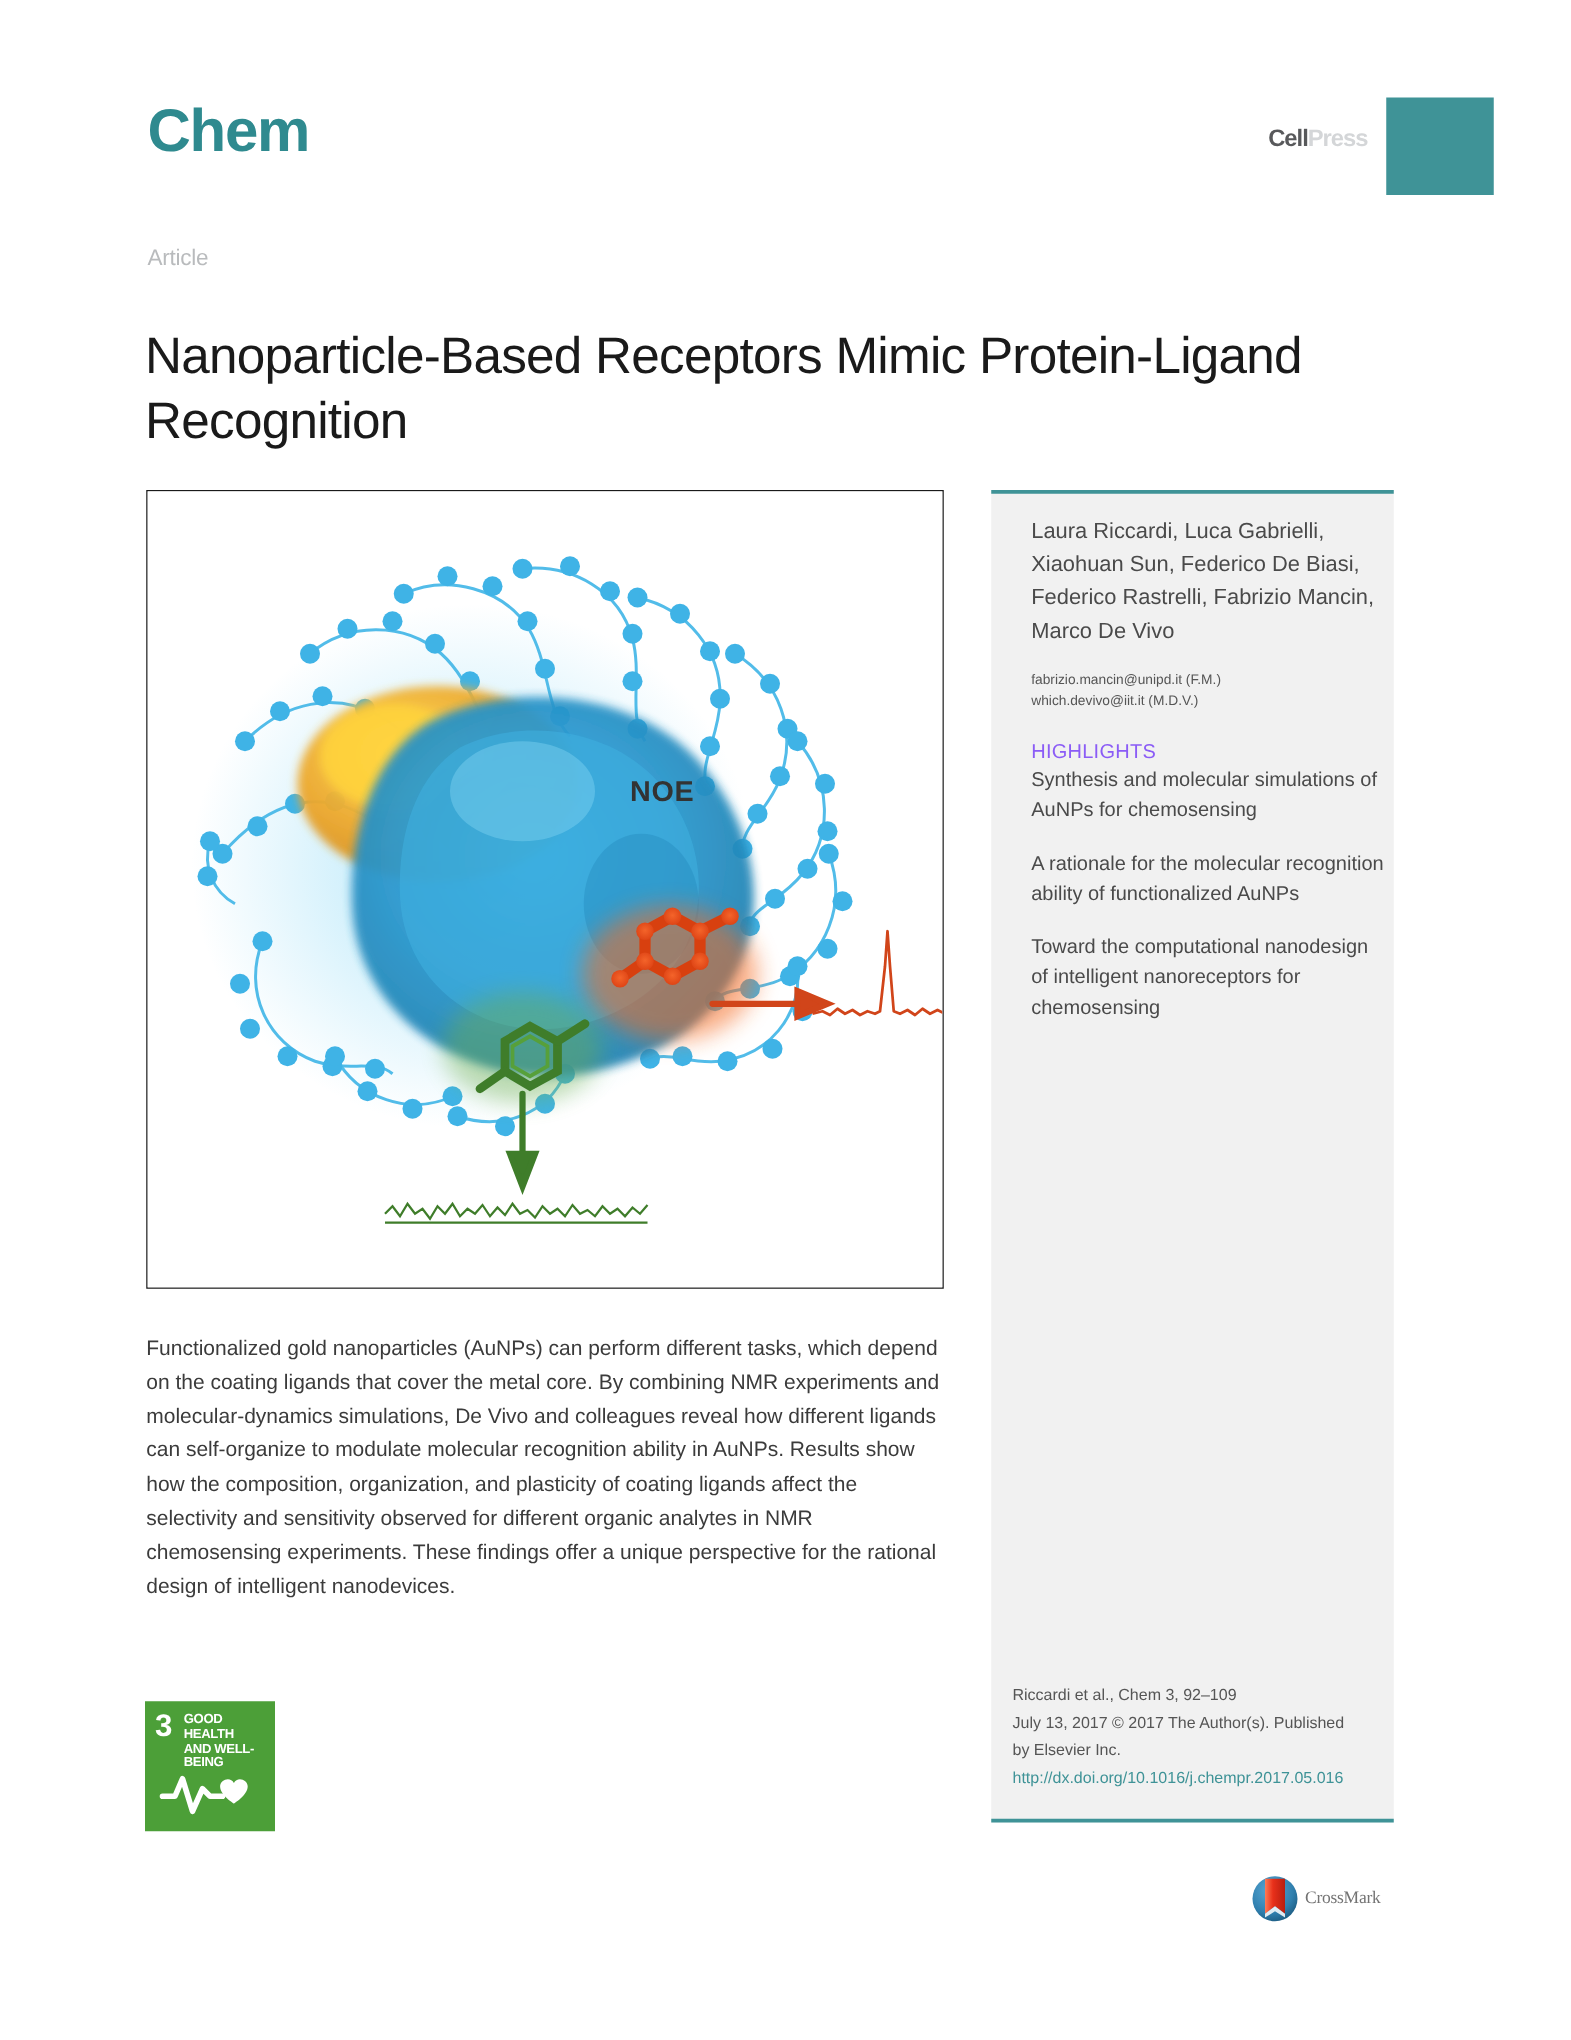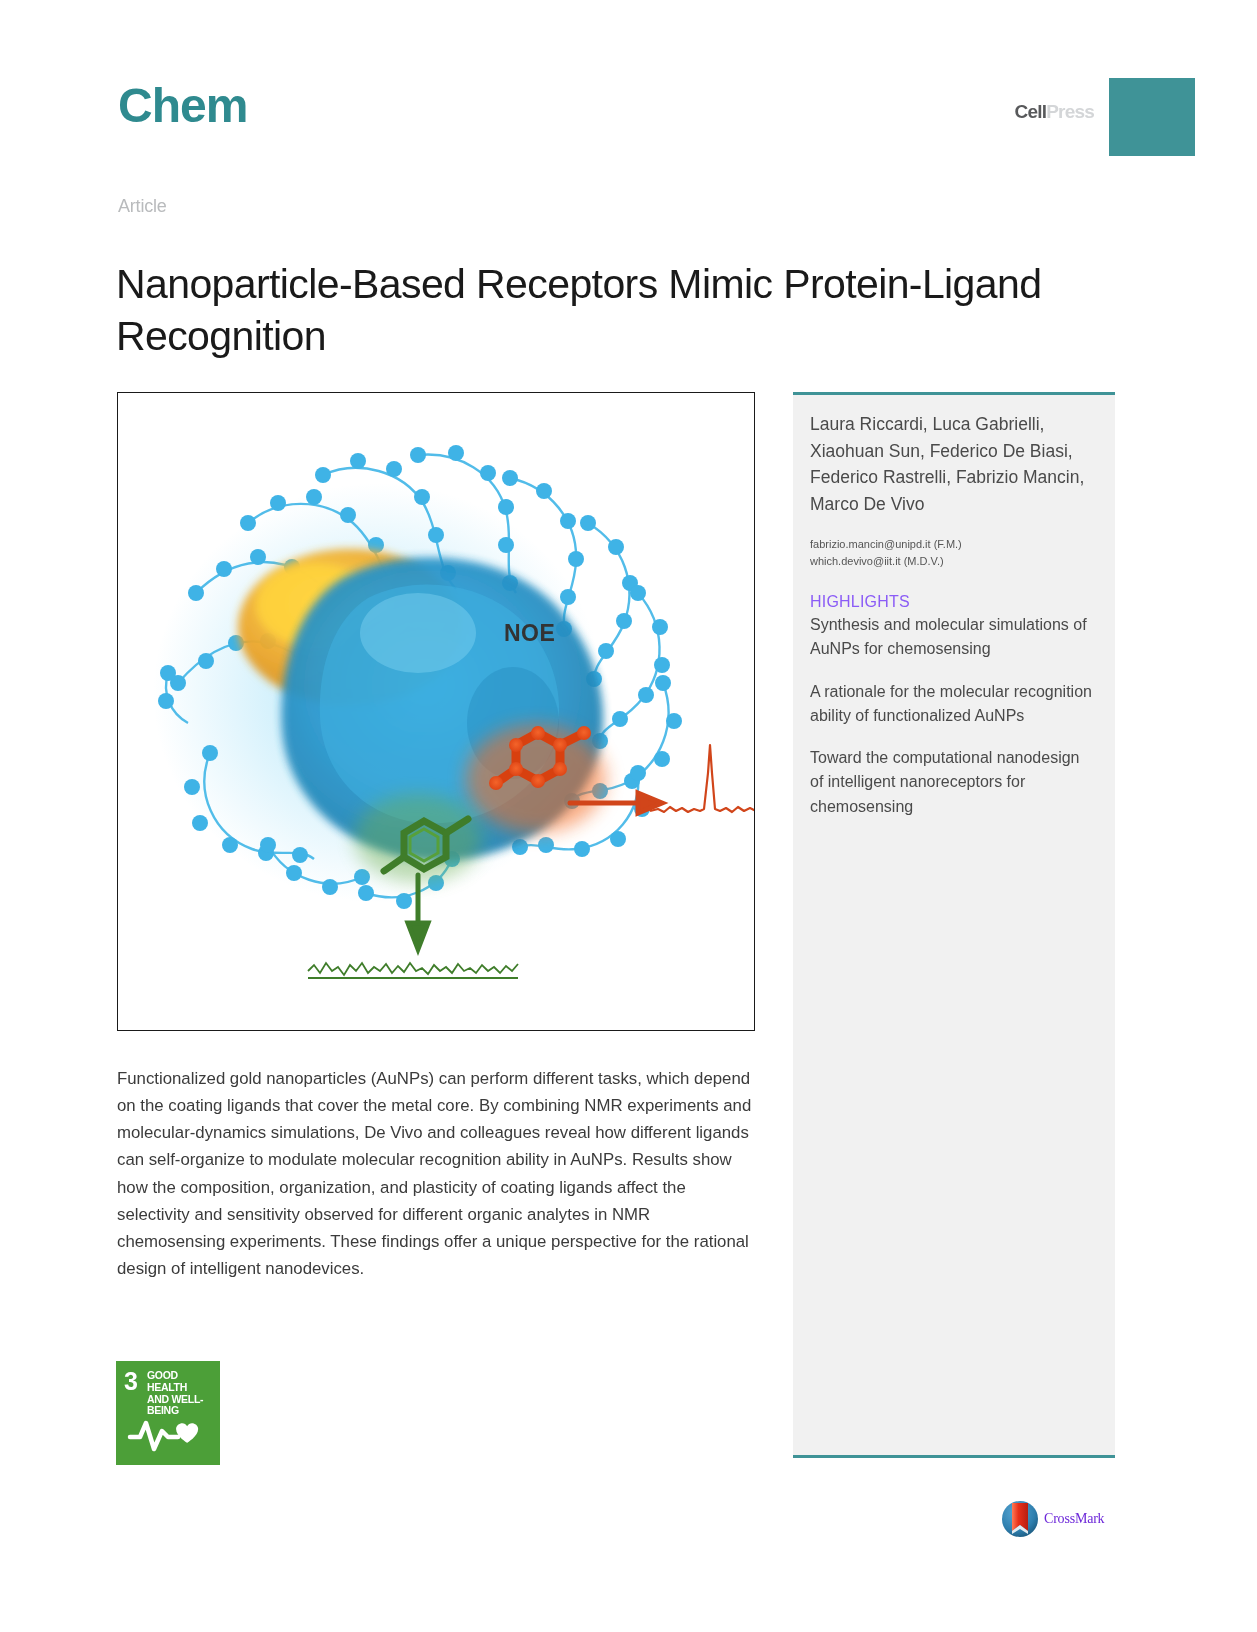--- a/index.html
+++ b/index.html
@@ -152,21 +152,21 @@
     top: 392px;
     width: 322px;
     height: 1066px;
     background: #f1f1f1;
     border-top: 3px solid #3f9397;
     border-bottom: 3px solid #3f9397;
     box-sizing: border-box;
   }
   .sb-inner {
     position: absolute;
-    left: 17px;
+    left: 32px;
     top: 16px;
     width: 285px;
   }
   .authors {
     font-size: 17.5px;
     line-height: 1.52;
     color: #4a4a4a;
   }
   .emails {
     margin-top: 19px;
@@ -206,21 +206,21 @@
     top: 1498px;
     width: 120px;
     height: 46px;
   }
   .cm-text {
     position: absolute;
     left: 44px;
     top: 13px;
     font-family: "Liberation Serif", serif;
     font-size: 14px;
-    color: #6d28d9;
+    color: #737373;
     letter-spacing: -0.2px;
   }
 </style>
 </head>
 <body>
 
 <div class="header">
   <div class="journal-logo">Chem</div>
   <div class="cellpress">
     <span class="cp-cell">Cell</span><span class="cp-press">Press</span>
@@ -466,20 +466,26 @@
       <div>fabrizio.mancin@unipd.it (F.M.)</div>
       <div>which.devivo@iit.it (M.D.V.)</div>
     </div>
 
     <div class="hl-header">HIGHLIGHTS</div>
     <div class="hl-item first">Synthesis and molecular simulations of AuNPs for chemosensing</div>
     <div class="hl-item">A rationale for the molecular recognition ability of functionalized AuNPs</div>
     <div class="hl-item">Toward the computational nanodesign of intelligent nanoreceptors for chemosensing</div>
   </div>
 
+  <div class="citation">
+    <div>Riccardi et al., Chem 3, 92–109</div>
+    <div>July 13, 2017 © 2017 The Author(s). Published</div>
+    <div>by Elsevier Inc.</div>
+    <div class="doi">http://dx.doi.org/10.1016/j.chempr.2017.05.016</div>
+  </div>
 </aside>
 
 <div class="crossmark">
   <svg width="40" height="42" viewBox="0 0 40 42" xmlns="http://www.w3.org/2000/svg">
     <defs>
       <radialGradient id="cmBlue" cx="40%" cy="32%" r="72%">
         <stop offset="0%" stop-color="#5aa9d6"></stop>
         <stop offset="70%" stop-color="#2f7fae"></stop>
         <stop offset="100%" stop-color="#1d5c82"></stop>
       </radialGradient>

